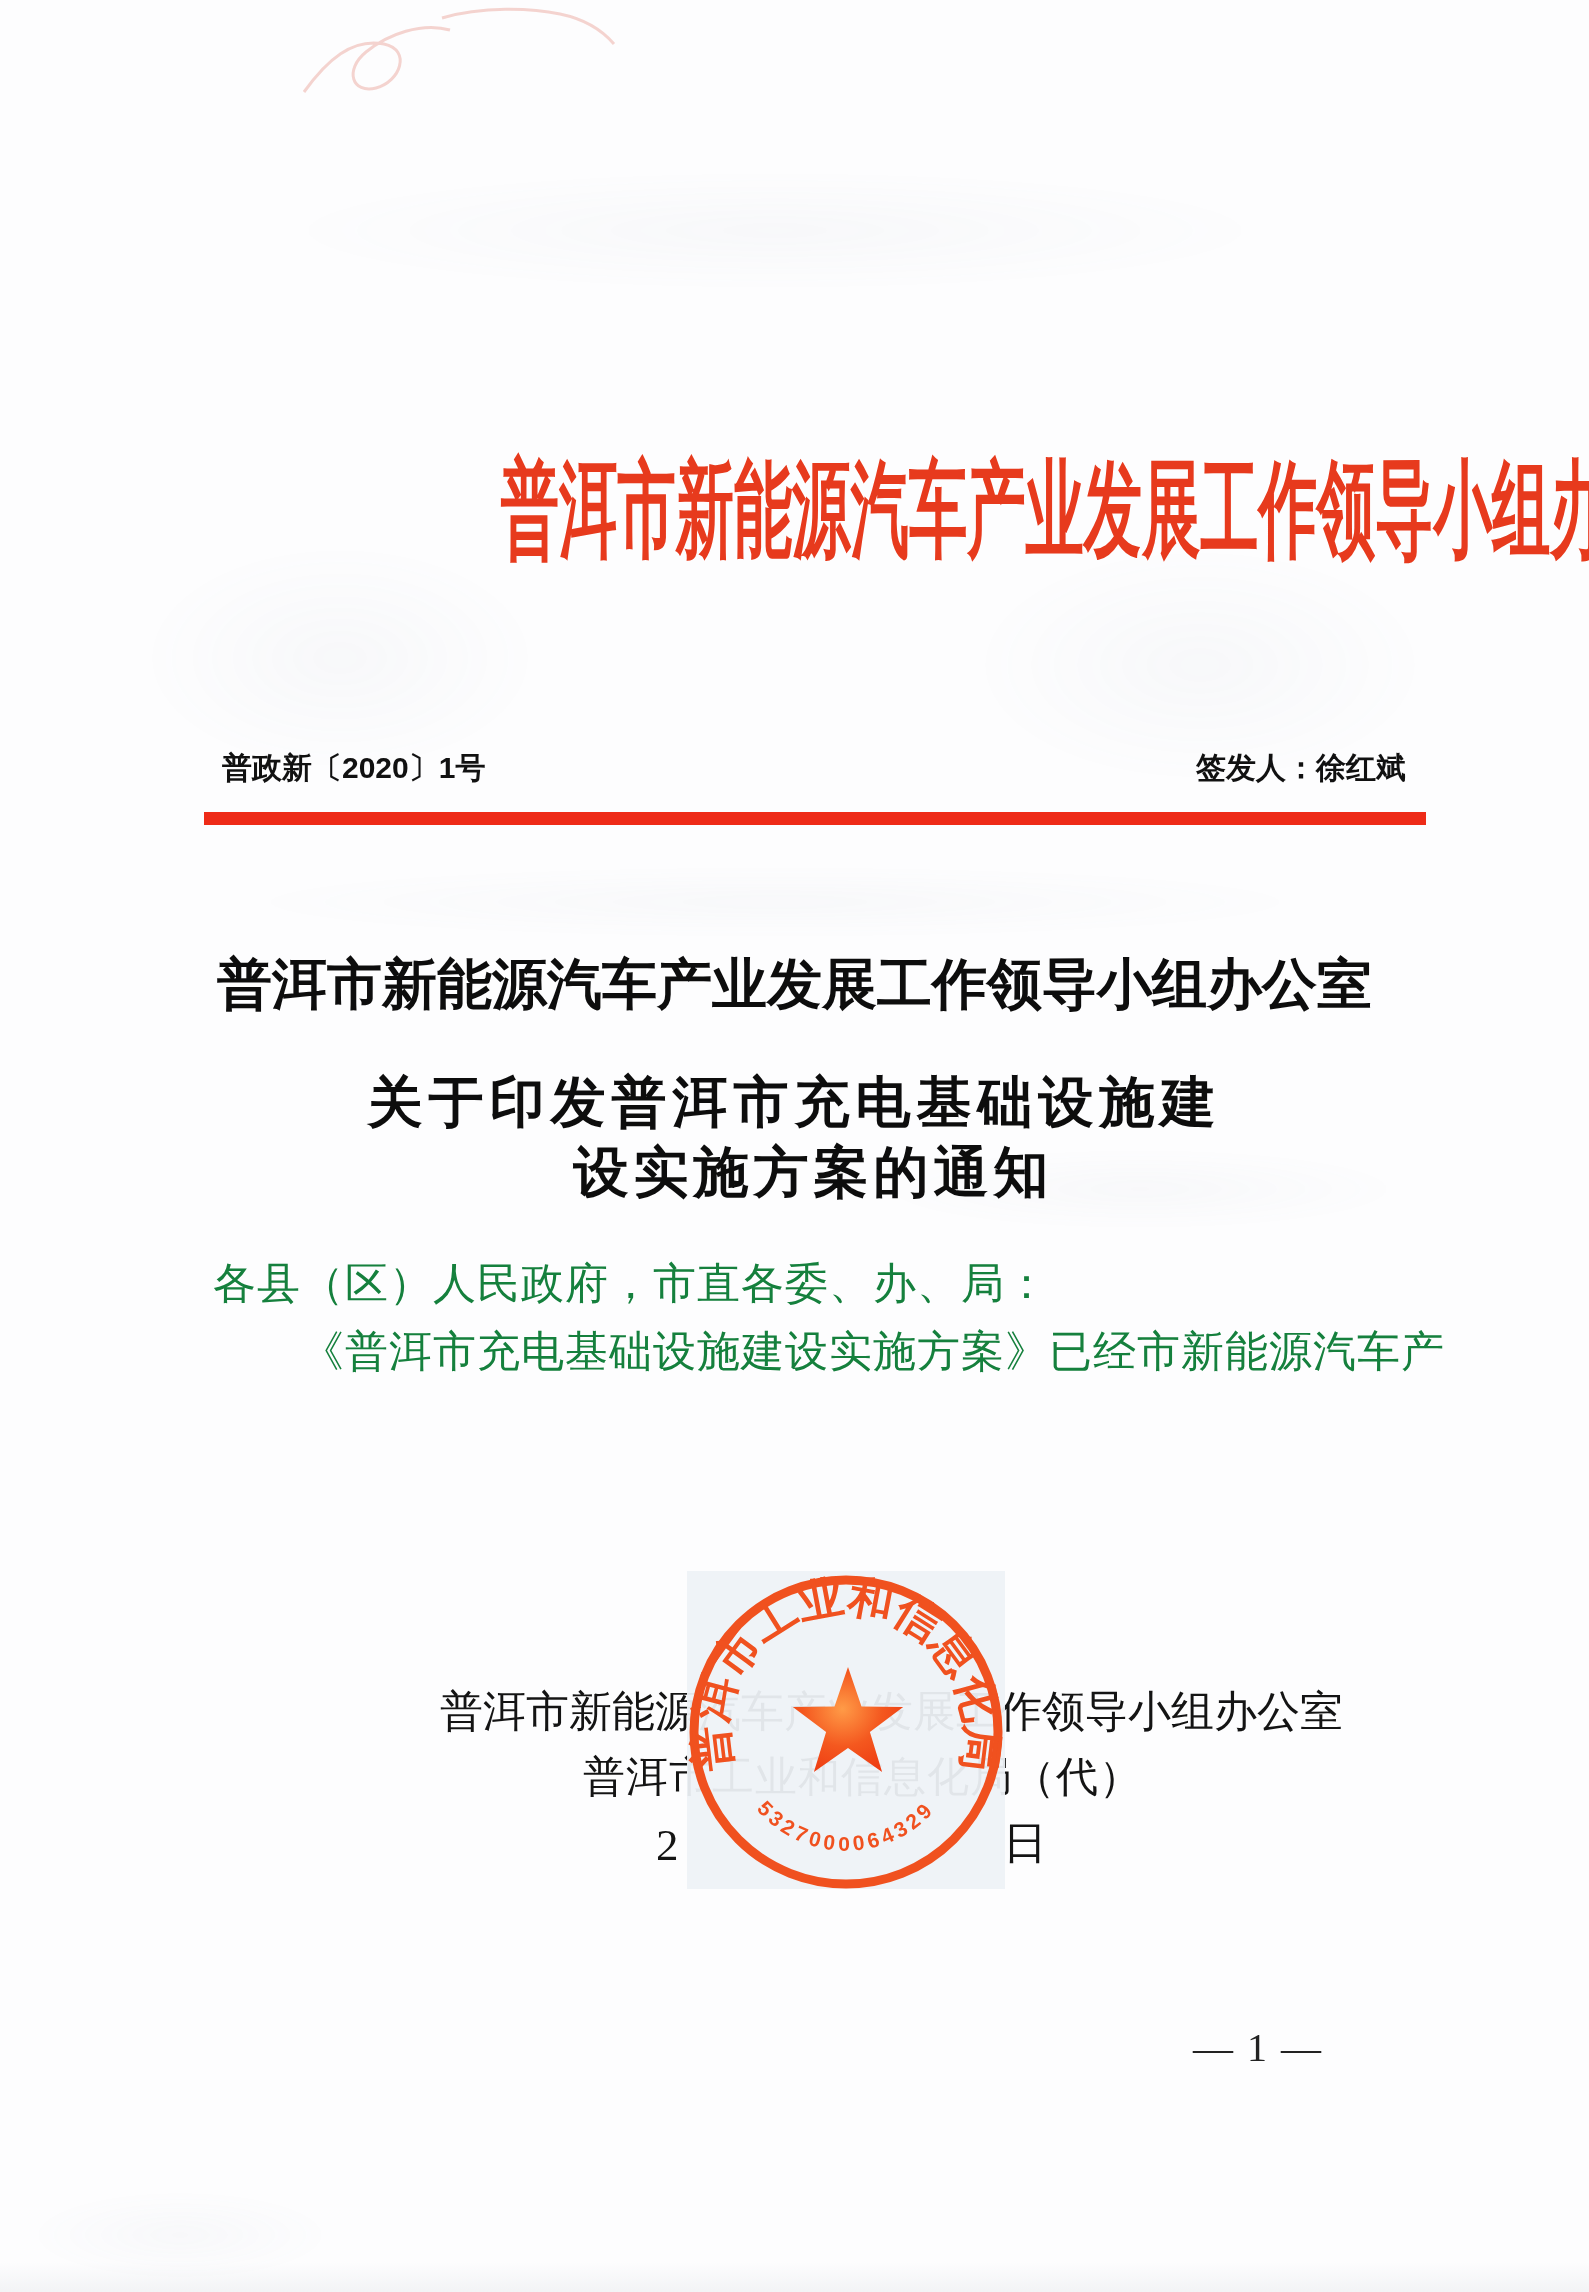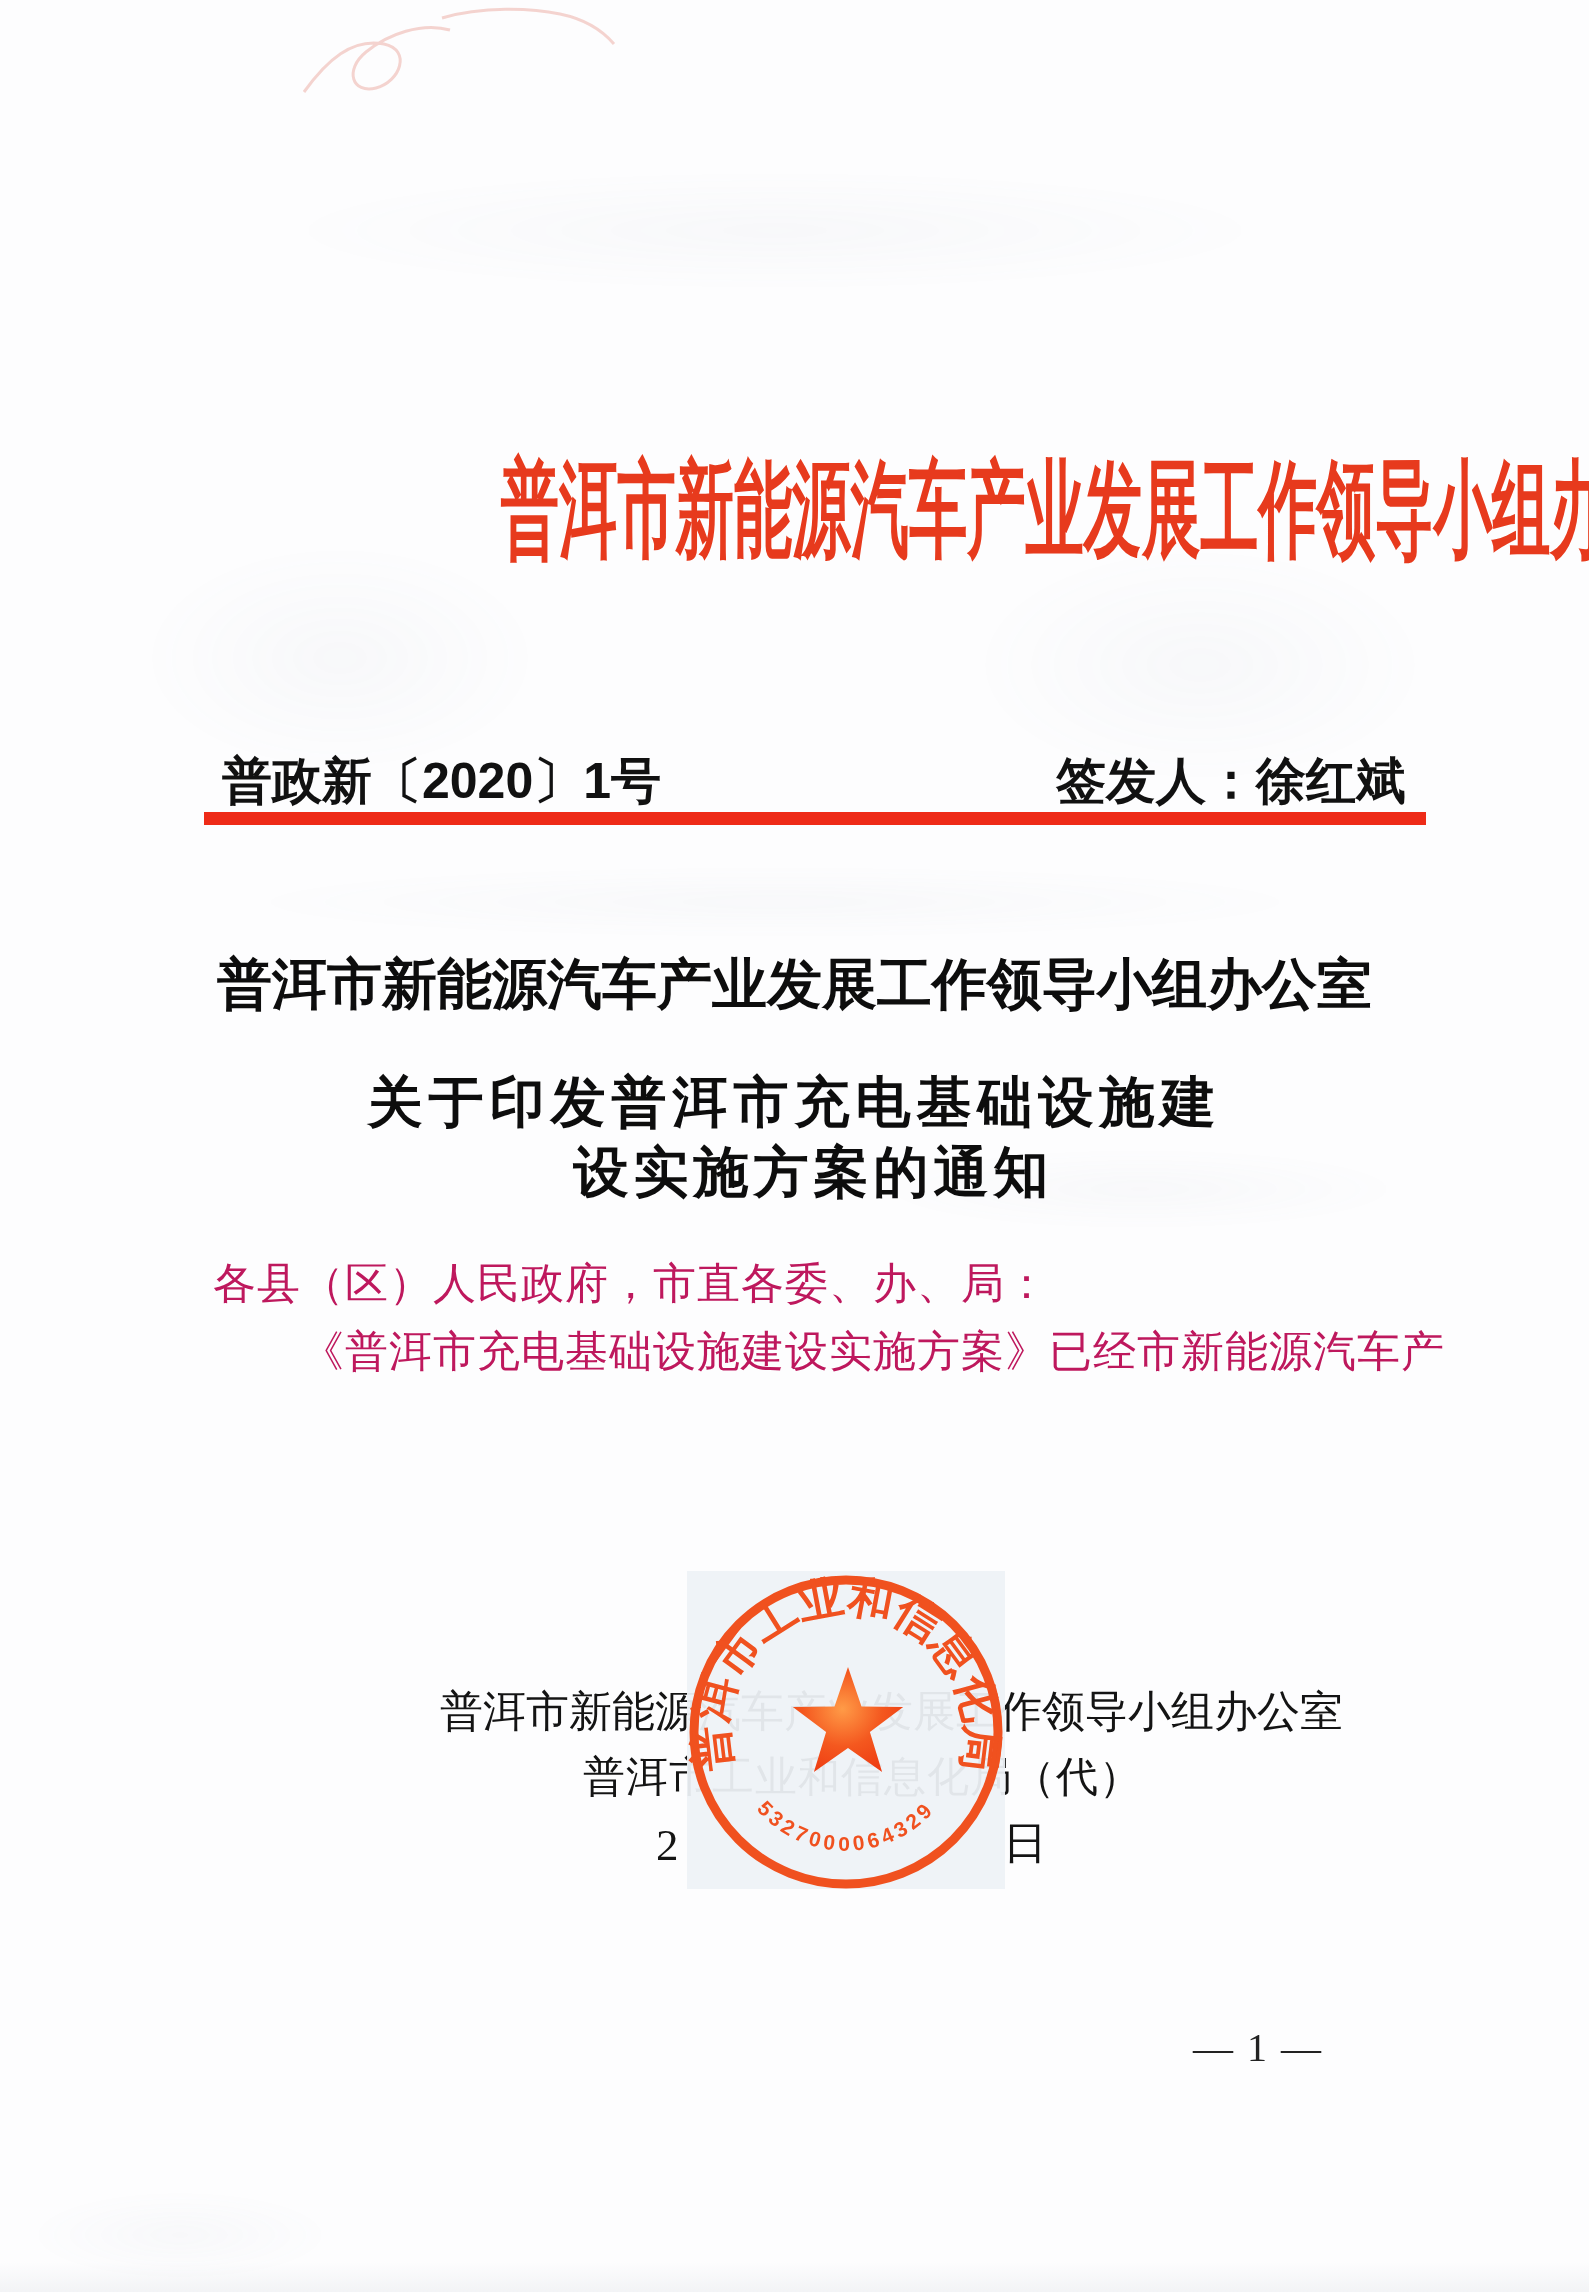--- a/index.html
+++ b/index.html
@@ -17,32 +17,32 @@
   .bottom-smudge{position:absolute;left:0;top:2262px;width:1589px;height:30px;
     background:linear-gradient(180deg,rgba(150,160,172,0) 0%,rgba(150,160,172,.10) 100%);pointer-events:none;}
   
   .letterhead{position:absolute;left:0;right:0;top:450px;text-align:center;line-height:122px;
     white-space:nowrap;}
   .letterhead span{display:inline-block;font-size:106px;font-weight:700;color:#e73a1d;
     transform:scaleX(0.55);transform-origin:center;letter-spacing:0;}
   
   .docmeta{position:absolute;left:222px;right:183px;top:748px;display:flex;
     justify-content:space-between;align-items:baseline;
-    font-family:"Liberation Sans","DejaVu Sans",sans-serif;font-weight:700;font-size:50px;color:#111;}
+    font-family:"Liberation Sans","DejaVu Sans",sans-serif;font-weight:700;font-size:30px;color:#111;}
   .red-rule{position:absolute;left:204px;top:812px;width:1222px;height:13px;
     background:linear-gradient(180deg,#ee2b18 0%,#ee2b18 58%,#ffffff 58%,#ffffff 63%,
       #ee2b18 63%,#ee2b18 76%,#ffffff 76%,#ffffff 80%,#ee2b18 80%,#ee2b18 100%);}
   
   .doc-title{position:absolute;left:0;right:0;top:950px;text-align:center;
     font-weight:700;font-size:55px;line-height:70px;color:#0d0d0d;white-space:nowrap;}
   .doc-title .t2{letter-spacing:6px;margin-top:48px;}
   .doc-title .t3{letter-spacing:5px;padding-left:38px;}
   
   .body-text{position:absolute;left:213px;top:1250px;font-size:43px;line-height:68px;
-    letter-spacing:1px;color:#be185d;white-space:nowrap;}
+    letter-spacing:1px;color:#15803d;white-space:nowrap;}
   .body-text .indent{padding-left:88px;text-align:right;}
   
   .sig{position:absolute;color:#141414;white-space:nowrap;line-height:1.2;}
   .sig1{left:440px;top:1686px;font-size:43px;}
   .sig2{left:583px;top:1752px;font-size:42px;letter-spacing:1px;}
   .date-l{left:656px;top:1818px;font-size:45px;}
   .date-r{left:1003px;top:1818px;font-size:44px;}
   
   .stamp{position:absolute;left:681px;top:1567px;width:330px;height:330px;}
   .stamp::before{content:"";position:absolute;left:6px;top:4px;right:6px;bottom:8px;

